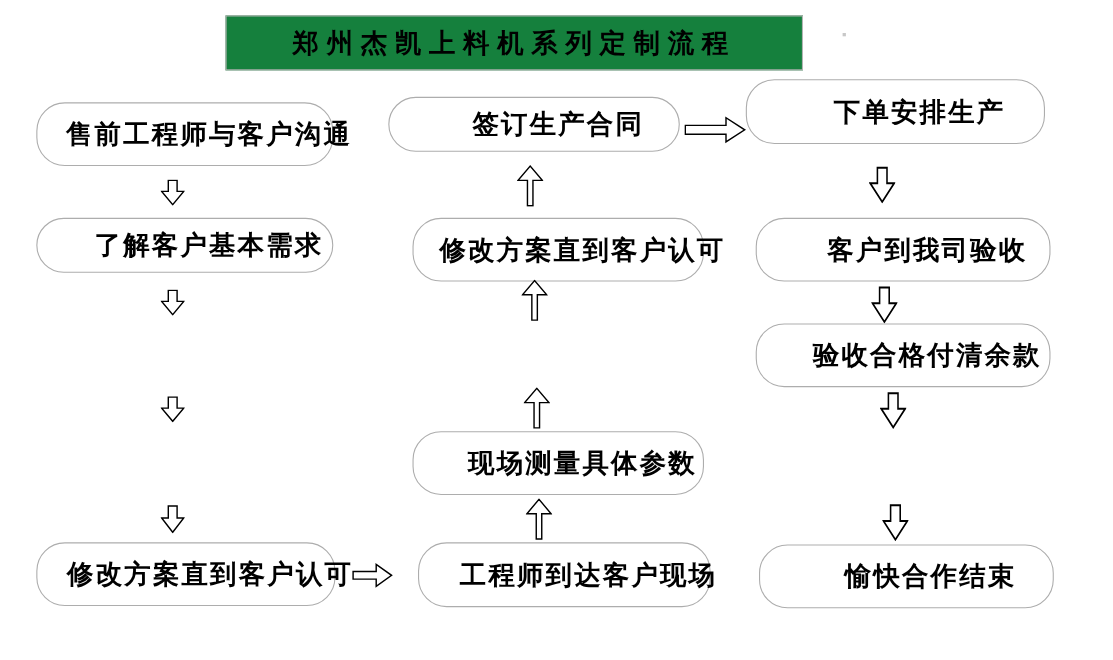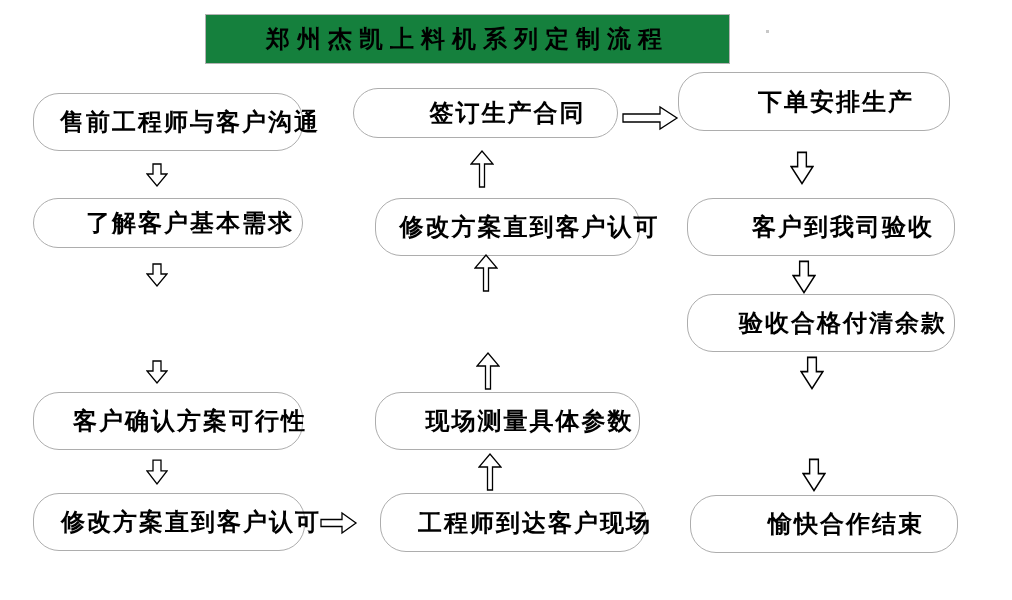--- a/index.html
+++ b/index.html
@@ -81,23 +81,20 @@
   <div class="title-box">
     <span>郑州杰凯上料机系列定制流程</span>
   </div>
   <div class="dot-artifact"></div>
 
   <div class="node" style="left:33px;top:93px;width:270px;height:58px">
     <span>售前工程师与客户沟通</span>
   </div>
   <div class="node" style="left:33px;top:198px;width:270px;height:50px">
     <span>了解客户基本需求</span>
-  </div>
-  <div class="node" style="left:33px;top:392px;width:270px;height:58px">
-    <span>客户确认方案可行性</span>
   </div>
   <div class="node" style="left:33px;top:493px;width:272px;height:58px">
     <span>修改方案直到客户认可</span>
   </div>
 
   <div class="node" style="left:353px;top:88px;width:265px;height:50px">
     <span>签订生产合同</span>
   </div>
   <div class="node" style="left:375px;top:198px;width:265px;height:58px">
     <span>修改方案直到客户认可</span>

